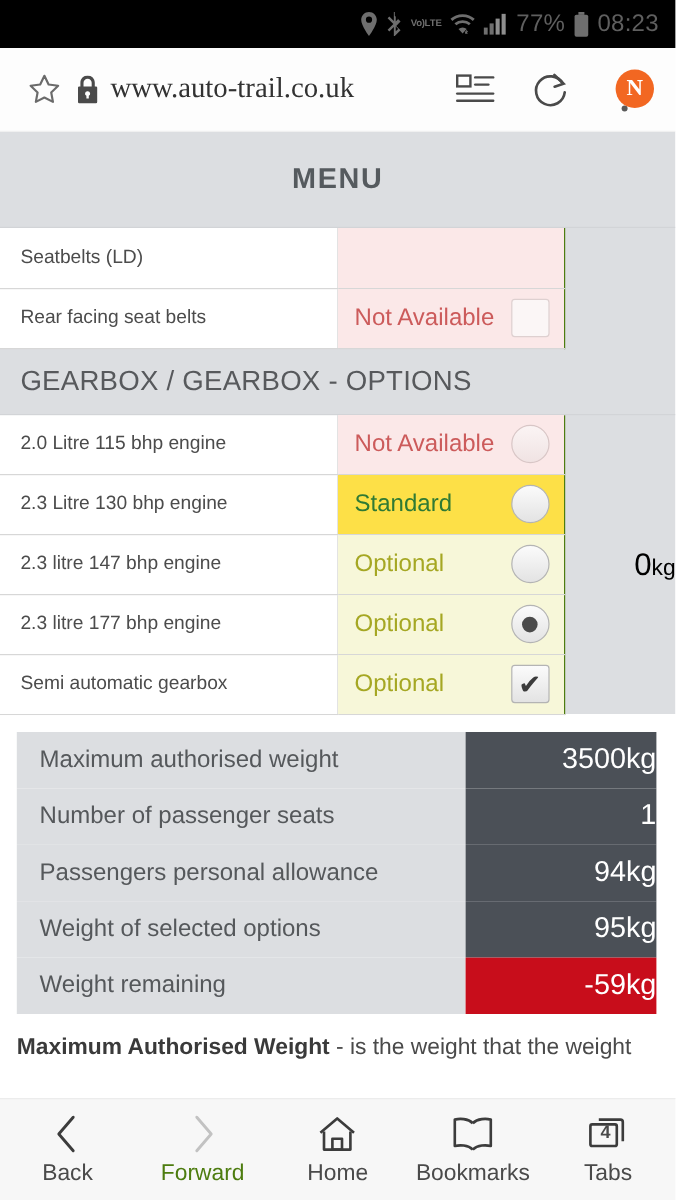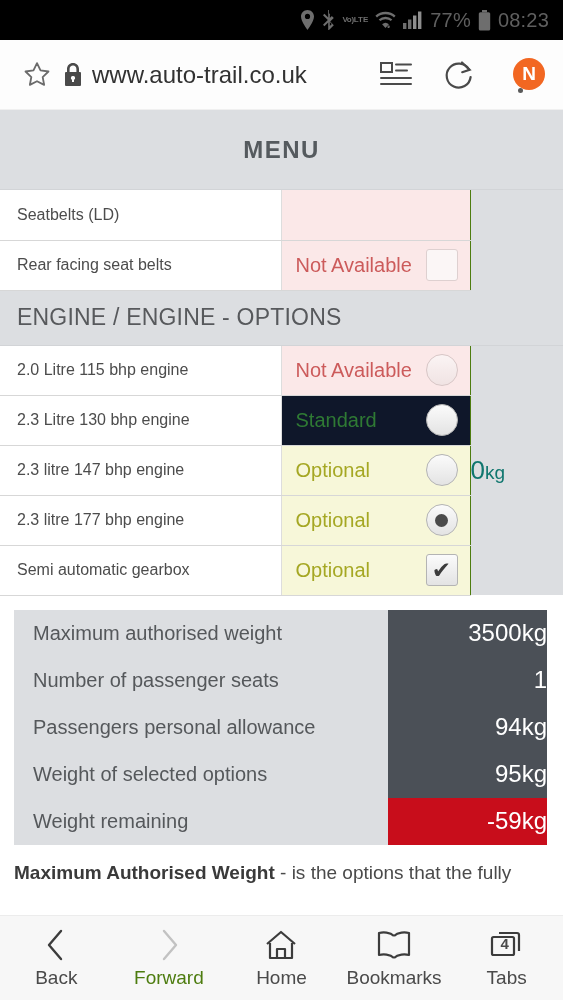--- a/index.html
+++ b/index.html
@@ -26,20 +26,21 @@
   .sb-volte { font-size: 8px; line-height: 8px; text-align:center; font-weight:700; color:#6e6e6e; }
   .sb-volte .v1 { letter-spacing: -.3px; }
 
   
   .urlbar {
     height: 70px; width: 100%;
     background: #fdfdfd;
     display: flex; align-items: center;
     padding: 0 12px 0 22px;
     border-bottom: 1px solid #f0f0f0;
+    font-family: Liberation Serif, serif;
   }
   .url-star { width: 34px; flex: 0 0 34px; display:flex; align-items:center; }
   .url-lock { width: 34px; flex: 0 0 34px; display:flex; align-items:center; justify-content:center; }
   .url-text {
     flex: 1 1 auto;
     font-size: 24px; color: #323232;
     white-space: nowrap; overflow: hidden;
     padding-left: 2px;
   }
   .url-act { width: 62px; flex: 0 0 62px; display:flex; align-items:center; justify-content:center; position:relative; }
@@ -95,31 +96,31 @@
     border-right: 1px solid #4d7c0f;
   }
   .cell-avail .inner {
     display:flex; align-items:center; justify-content: space-between;
     height: 100%;
   }
   .cell-avail .lbl { font-size: 20px; white-space: nowrap; }
   .cell-kg {
     background: #dcdee1;
     border-bottom: none !important;
-    text-align: left;
-    color: #0f766e;
+    text-align: right;
+    color: #000000;
     margin-left: 26px;
   }
   .cell-kg .num { font-size: 26px; }
   .cell-kg .unit { font-size: 19px; }
 
   
   .st-na   { background: #fbe8e8; }
   .st-na   .lbl { color: #cc5b5b; }
-  .st-std  { background: #0f172a; margin-left: 45px; }
+  .st-std  { background: #fde047; margin-left: 45px; }
   .st-std  .lbl { color: #2f7a34; }
   .st-opt  { background: #f7f7d9; }
   .st-opt  .lbl { color: #a5a723; }
   .st-blank{ background: #fbe8e8; }
 
   
   .sect-row td {
     background: #dcdee1;
     height: 55px;
     border-bottom: 1px solid #d2d4d7;
@@ -314,21 +315,21 @@
             <td class="cell-avail st-na">
               <div class="inner">
                 <span class="lbl">Not Available</span>
                 <span class="checkbox empty"></span>
               </div>
             </td>
             <td class="cell-kg"></td>
           </tr>
 
           <tr class="sect-row">
-            <td colspan="3" class="sect-title">ENGINE / ENGINE - OPTIONS</td>
+            <td colspan="3" class="sect-title">GEARBOX / GEARBOX - OPTIONS</td>
           </tr>
 
           <tr>
             <td class="cell-name">2.0 Litre 115 bhp engine</td>
             <td class="cell-avail st-na">
               <div class="inner">
                 <span class="lbl">Not Available</span>
                 <span class="radio pale"></span>
               </div>
             </td>
@@ -401,21 +402,21 @@
           </tr>
           <tr>
             <td class="w-lbl-cell">Weight remaining</td>
             <td class="w-val-cell danger">-59kg</td>
           </tr>
         </tbody>
       </table>
     </div>
 
     <div class="footnote">
-      <b>Maximum Authorised Weight</b><span class="rest"> - is the options that the fully</span>
+      <b>Maximum Authorised Weight</b><span class="rest"> - is the weight that the weight</span>
     </div>
 
   </div>
 
   <div class="bottomnav">
     <div class="nav-item">
       <span class="nav-ico">
         <svg width="24" height="34" viewBox="0 0 24 34" fill="none" stroke="#3c3c3c" stroke-width="2.4" stroke-linecap="round" stroke-linejoin="round">
             <polyline points="17,3 5,17 17,31"></polyline>
           </svg>

